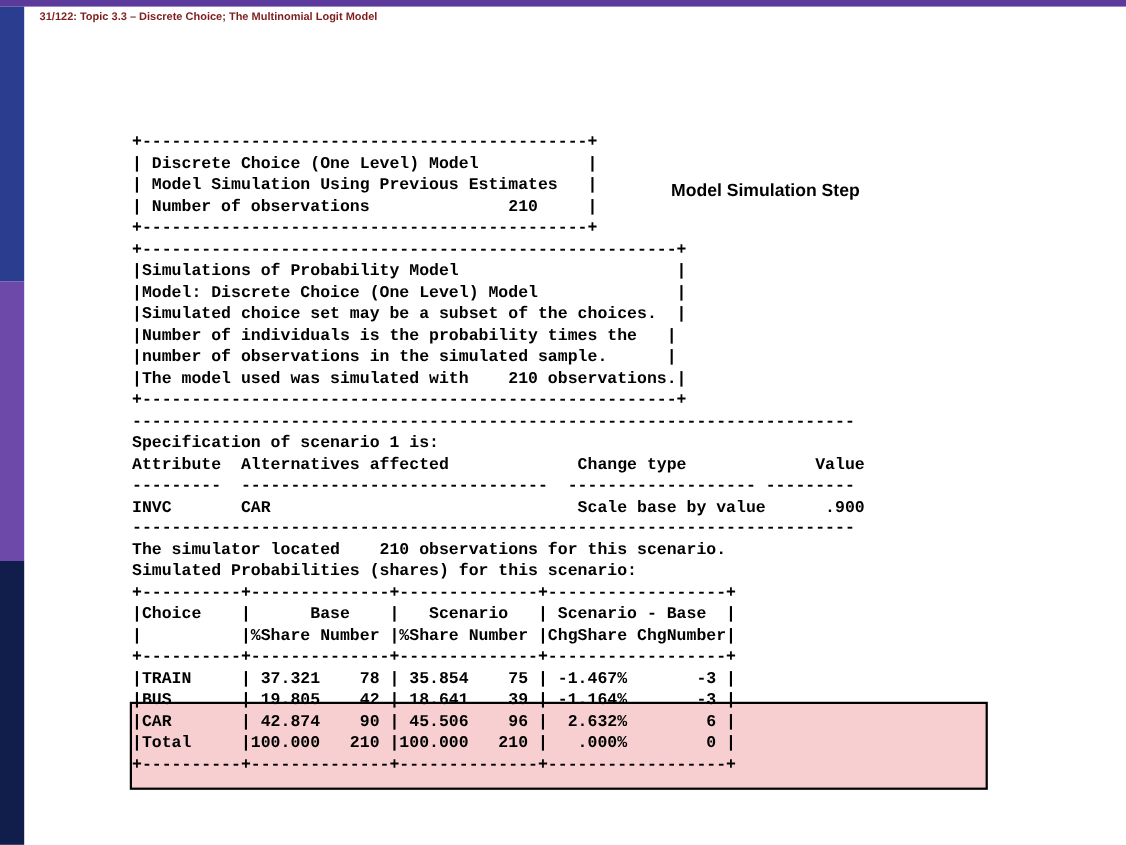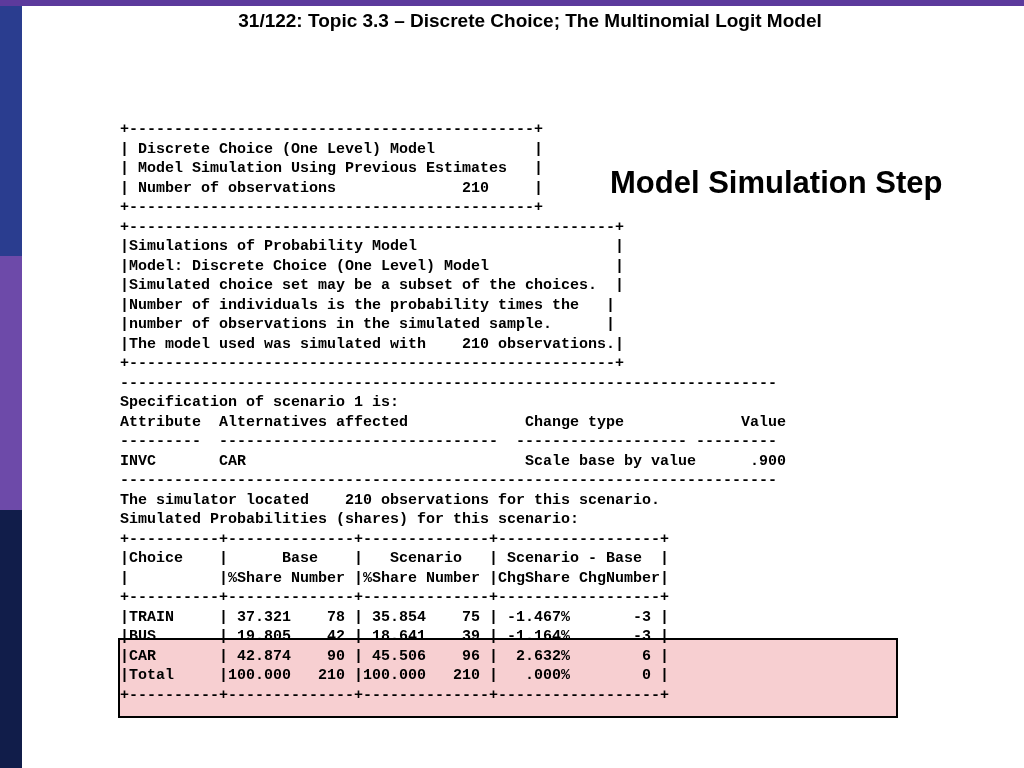--- a/index.html
+++ b/index.html
@@ -10,24 +10,23 @@
     font-family: Arial, Helvetica, sans-serif;
     overflow: hidden;
   }
   .topbar {
     width: 100%;
     height: 6px;
     background: #5c3a9c;
   }
   .header {
     padding: 4px 0 0 36px;
-    font-size: 19px;
+    font-size: 10px;
     font-weight: bold;
-    color: #000000;
-    text-align: center;
+    color: #7f1d1d;
   }
   .sidebar {
     position: absolute;
     left: 0;
     top: 6px;
     width: 22px;
     height: 762px;
   }
   .side-top {
     width: 22px;
@@ -47,21 +46,21 @@
   .content {
     position: absolute;
     left: 120px;
     top: 120px;
     width: 880px;
   }
   .step-title {
     position: absolute;
     left: 610px;
     top: 165px;
-    font-size: 31px;
+    font-size: 16px;
     font-weight: bold;
     color: #000;
   }
   pre {
     font-family: "Courier New", Courier, monospace;
     font-size: 15px;
     font-weight: bold;
     color: #000;
     line-height: 1.3;
     white-space: pre;

